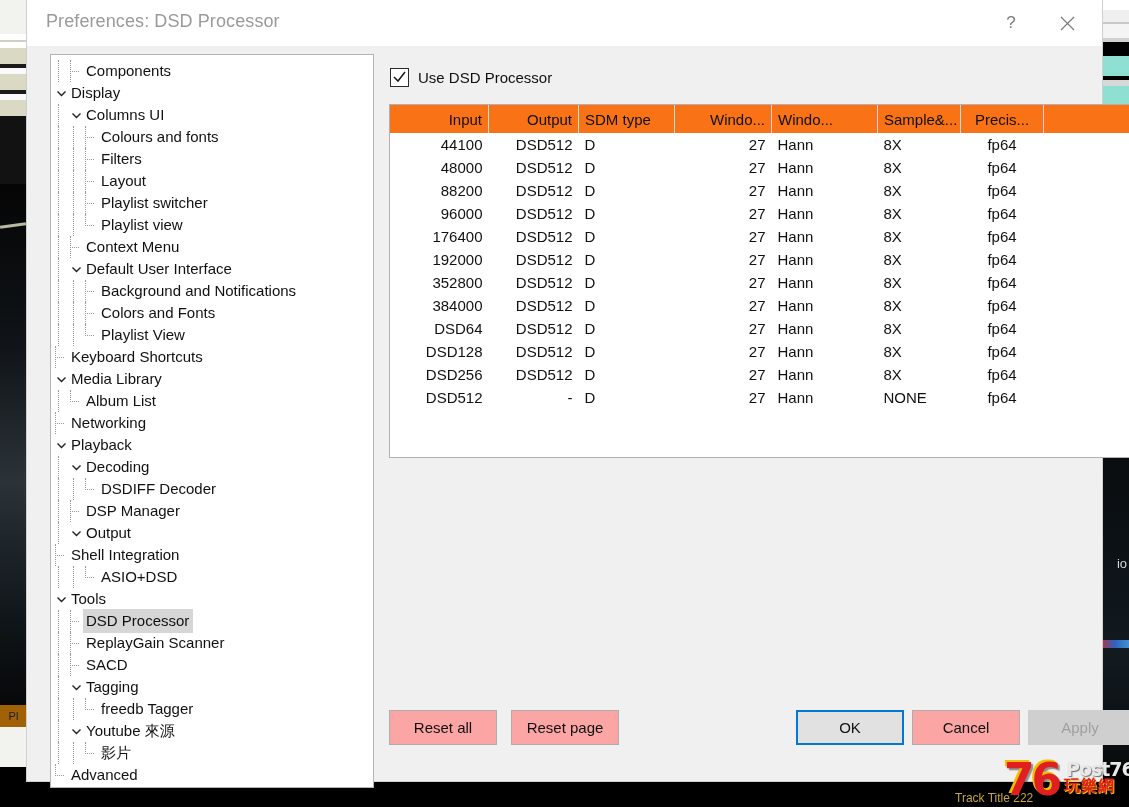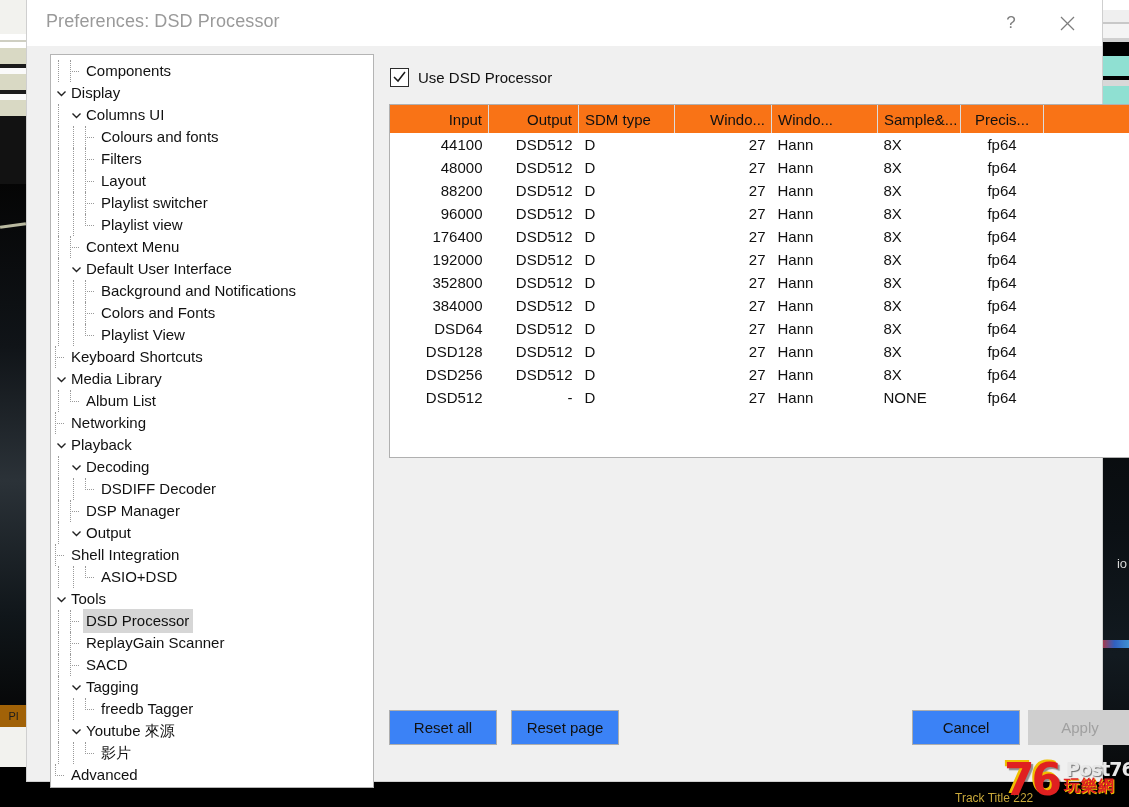--- a/index.html
+++ b/index.html
@@ -321,21 +321,21 @@
     position: absolute;
     left: 2px;
     bottom: 36px;
     width: 743px;
     height: 35px;
   }
   .btn {
     position: absolute;
     top: 0;
     height: 35px;
-    background: #3b82f6;
+    background: #fca5a5;
     border: 1px solid #adadad;
     box-sizing: border-box;
     font-size: 15px;
     color: #111;
     display: flex;
     align-items: center;
     justify-content: center;
     font-family: "Liberation Sans", sans-serif;
     padding: 0;
   }
@@ -826,20 +826,21 @@
               <td class="c-prec">fp64</td>
               <td class="c-pad"></td>
             </tr>
           </tbody>
       </table>
     </div>
 
     <div class="footer">
       <button class="btn reset-all">Reset all</button>
       <button class="btn reset-page">Reset page</button>
+      <button class="btn ok">OK</button>
       <button class="btn cancel">Cancel</button>
       <button class="btn apply">Apply</button>
     </div>
 
   </div>
 </div>
 
 <div id="watermark">
   <div class="wm-76">76</div>
   <div class="wm-post">Post76</div>

